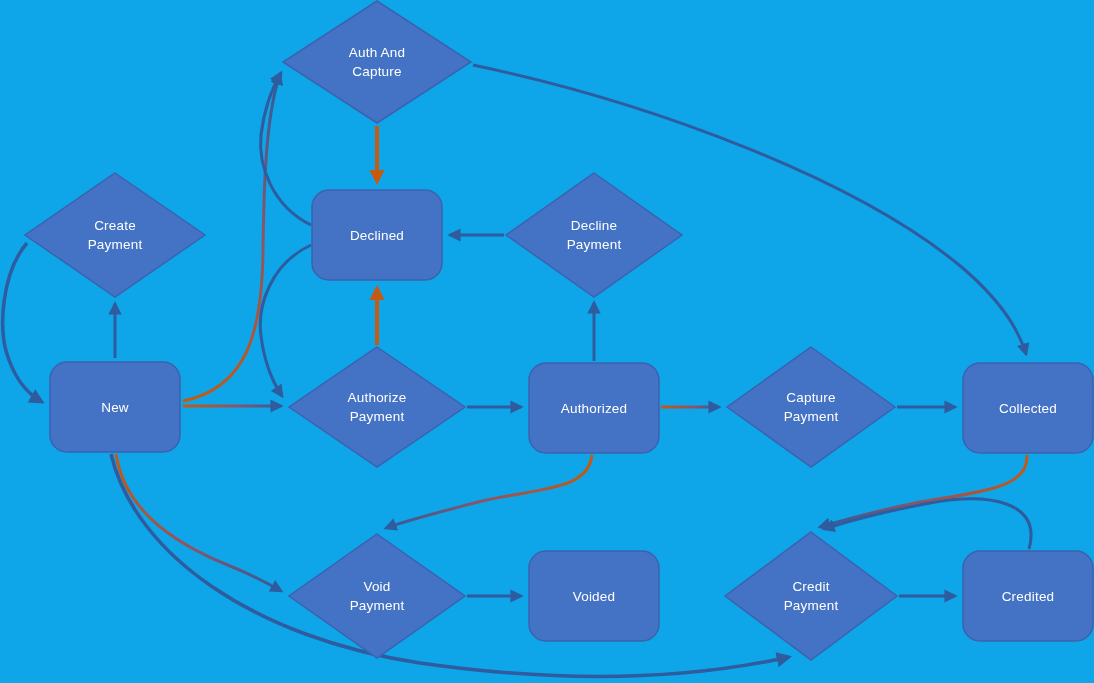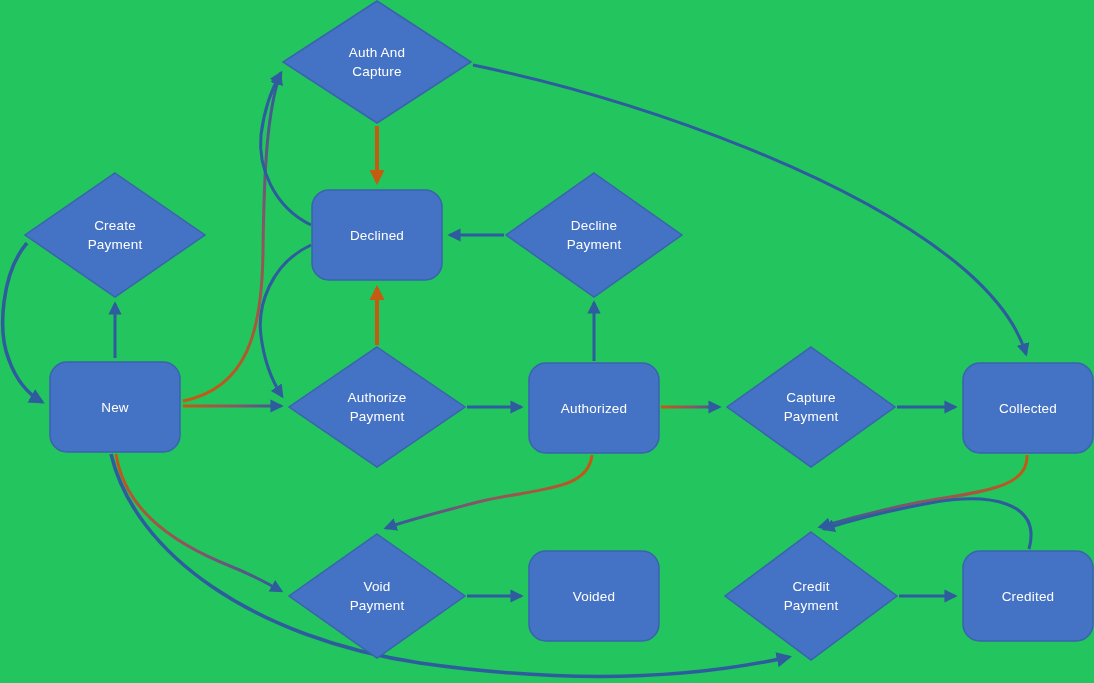--- a/index.html
+++ b/index.html
@@ -1,16 +1,16 @@
 <!DOCTYPE html>
 <html><head>
 <meta charset="utf-8">
 <style>
   html,body{margin:0;padding:0;background:#ffffff;}
-  .stage{width:1094px;height:683px;position:relative;overflow:hidden;background:#22c55e;}
+  .stage{width:1094px;height:683px;position:relative;overflow:hidden;background:#0ea5e9;}
   svg{display:block;}
   svg text{
     font-family:"Liberation Sans","DejaVu Sans",sans-serif;
     font-size:13.5px;
     letter-spacing:.2px;
   }
 </style>
 </head>
 <body>
 

